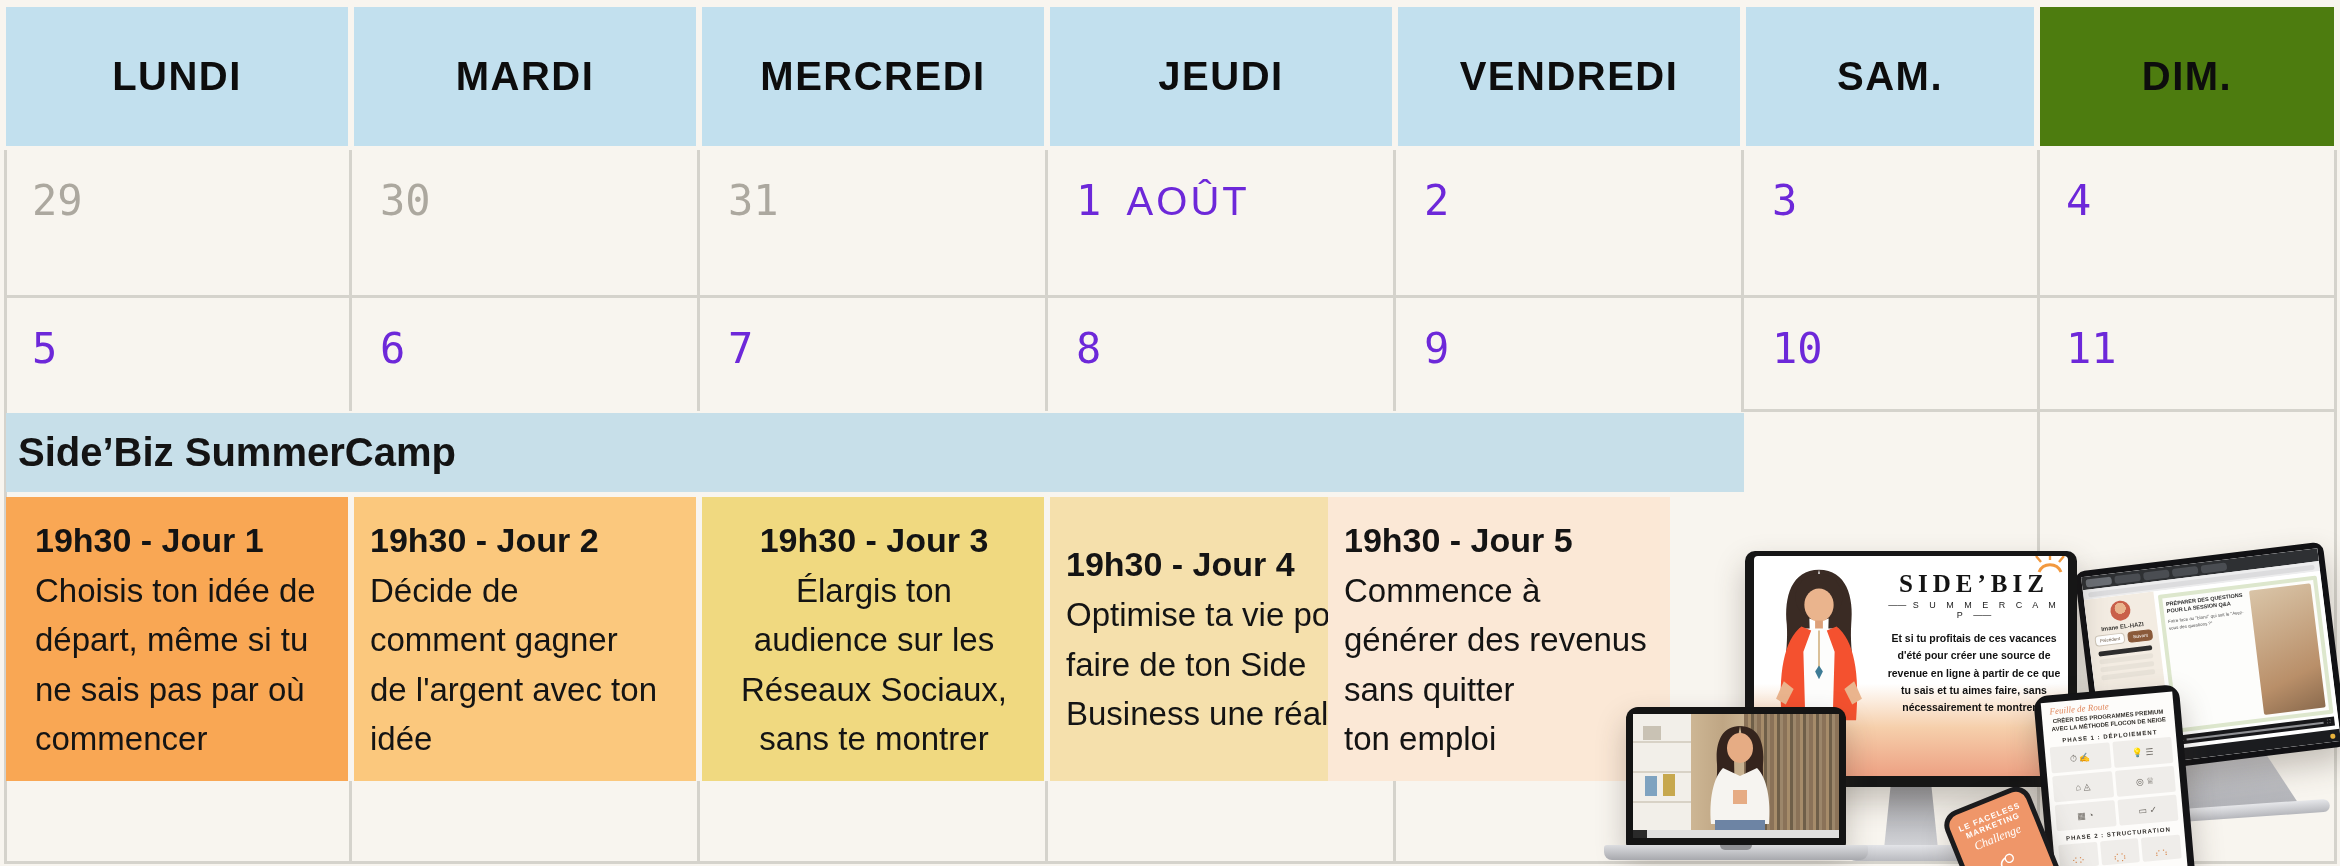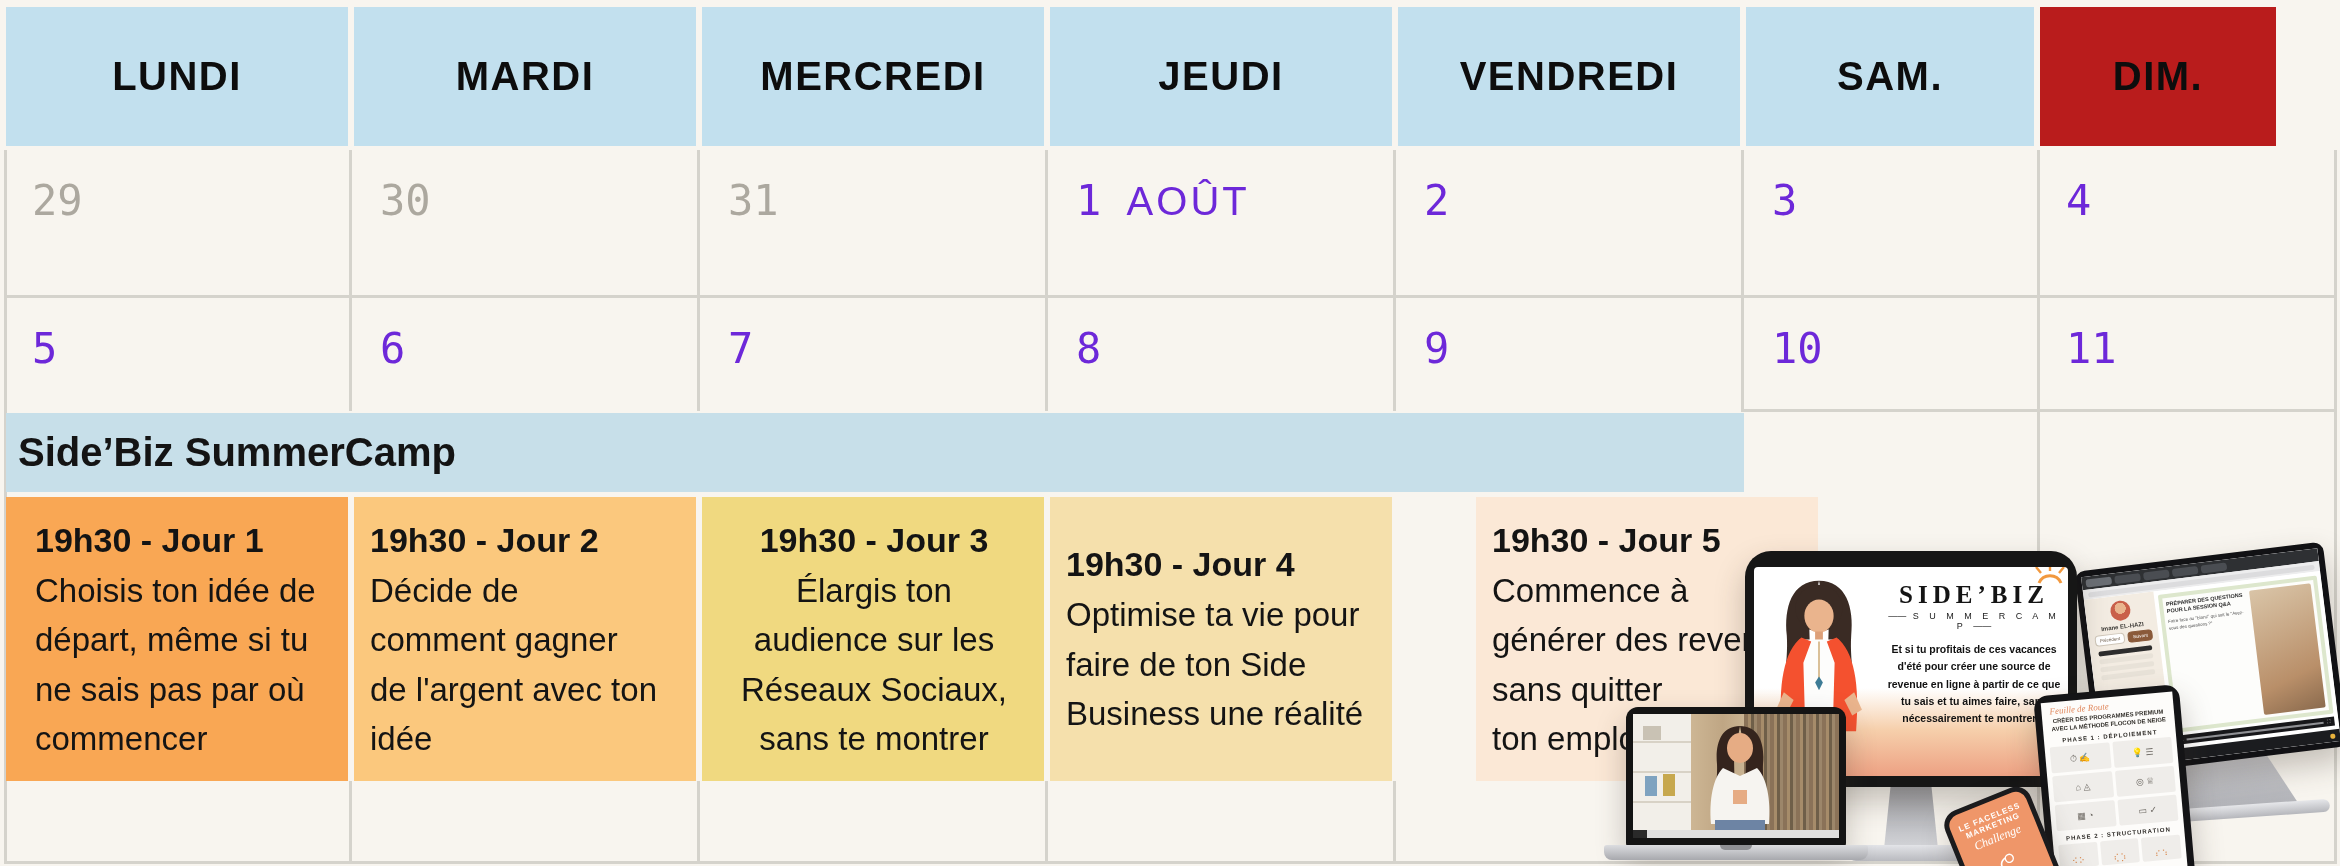--- a/index.html
+++ b/index.html
@@ -28,22 +28,22 @@
   
   .event-cell{position:absolute;top:497px;height:284px;display:flex;flex-direction:column;justify-content:center;
               padding:10px 14px 10px 16px;font-size:33px;line-height:1.5;}
   .event-cell .etitle{font-weight:bold;font-size:34px;}
   .event-cell .desc{white-space:pre-line;}
 
   
   .shadow{box-shadow:0 14px 30px rgba(60,50,40,.28);}
 
   
-  #imac{position:absolute;left:1745px;top:551px;width:332px;height:236px;background:#161616;border-radius:26px;
-        padding:16px 9px 11px 9px;z-index:30;}
+  #imac{position:absolute;left:1745px;top:551px;width:332px;height:236px;background:#161616;border-radius:10px;
+        padding:5px 9px 11px 9px;z-index:30;}
   #imac .screen{width:100%;height:100%;border-radius:4px;overflow:hidden;position:relative;
         background:linear-gradient(180deg,#ffffff 0%,#ffffff 58%,#f6cfab 78%,#eda183 100%);}
   #imac-stand-neck{position:absolute;left:1884px;top:787px;width:54px;height:62px;z-index:29;
         background:linear-gradient(180deg,#9d9ea3,#d4d5d9);clip-path:polygon(12% 0,88% 0,100% 100%,0 100%);}
   #imac-stand-foot{position:absolute;left:1848px;top:845px;width:126px;height:16px;border-radius:8px;
         background:linear-gradient(180deg,#e3e4e8,#b9babf);z-index:29;}
   .slide-woman{position:absolute;left:6px;top:8px;width:118px;height:205px;}
   .slide-text{position:absolute;left:128px;top:14px;width:184px;text-align:center;}
   .slide-brand{font-family:"Liberation Serif",serif;font-weight:bold;font-size:25px;letter-spacing:5px;position:relative;display:inline-block;}
   .slide-sun{position:absolute;right:-16px;top:-20px;}
@@ -126,21 +126,21 @@
 <body>
 
 <div id="stage">
 
   <div class="day-header" style="left: 6px; width: 342px; background-color: rgb(194, 224, 238);">LUNDI</div>
   <div class="day-header" style="left: 354px; width: 342px; background-color: rgb(194, 224, 238);">MARDI</div>
   <div class="day-header" style="left: 702px; width: 342px; background-color: rgb(194, 224, 238);">MERCREDI</div>
   <div class="day-header" style="left: 1050px; width: 342px; background-color: rgb(194, 224, 238);">JEUDI</div>
   <div class="day-header" style="left: 1398px; width: 342px; background-color: rgb(194, 224, 238);">VENDREDI</div>
   <div class="day-header" style="left: 1746px; width: 288px; background-color: rgb(194, 224, 238);">SAM.</div>
-  <div class="day-header" style="left: 2040px; width: 236px; background-color: #b91c1c;">DIM.</div>
+  <div class="day-header" style="left: 2040px; width: 294px; background-color: #4d7c0f;">DIM.</div>
 
   <div class="vline" style="left:4px;top:150px;height:712px"></div>
   <div class="vline" style="left:349px;top:150px;height:261px"></div>
   <div class="vline" style="left:697px;top:150px;height:261px"></div>
   <div class="vline" style="left:1045px;top:150px;height:261px"></div>
   <div class="vline" style="left:1393px;top:150px;height:261px"></div>
   <div class="vline" style="left:1741px;top:150px;height:261px"></div>
   <div class="vline" style="left:349px;top:781px;height:81px"></div>
   <div class="vline" style="left:697px;top:781px;height:81px"></div>
   <div class="vline" style="left:1045px;top:781px;height:81px"></div>
@@ -192,21 +192,21 @@
 audience sur les
 Réseaux Sociaux,
 sans te montrer</div>
   </div>
   <div class="event-cell" style="left: 1050px; width: 342px; background-color: rgb(245, 224, 172);">
     <div class="etitle">19h30 - Jour 4</div>
     <div class="desc">Optimise ta vie pour
 faire de ton Side
 Business une réalité</div>
   </div>
-  <div class="event-cell" style="left: 1476px; width: 342px; background-color: rgb(251, 232, 214);">
+  <div class="event-cell" style="left: 1328px; width: 342px; background-color: rgb(251, 232, 214);">
     <div class="etitle">19h30 - Jour 5</div>
     <div class="desc">Commence à
 générer des revenus
 sans quitter
 ton emploi</div>
   </div>
 
   <div id="monitor" class="shadow">
     <div class="mscreen">
       <div class="tabbar">

